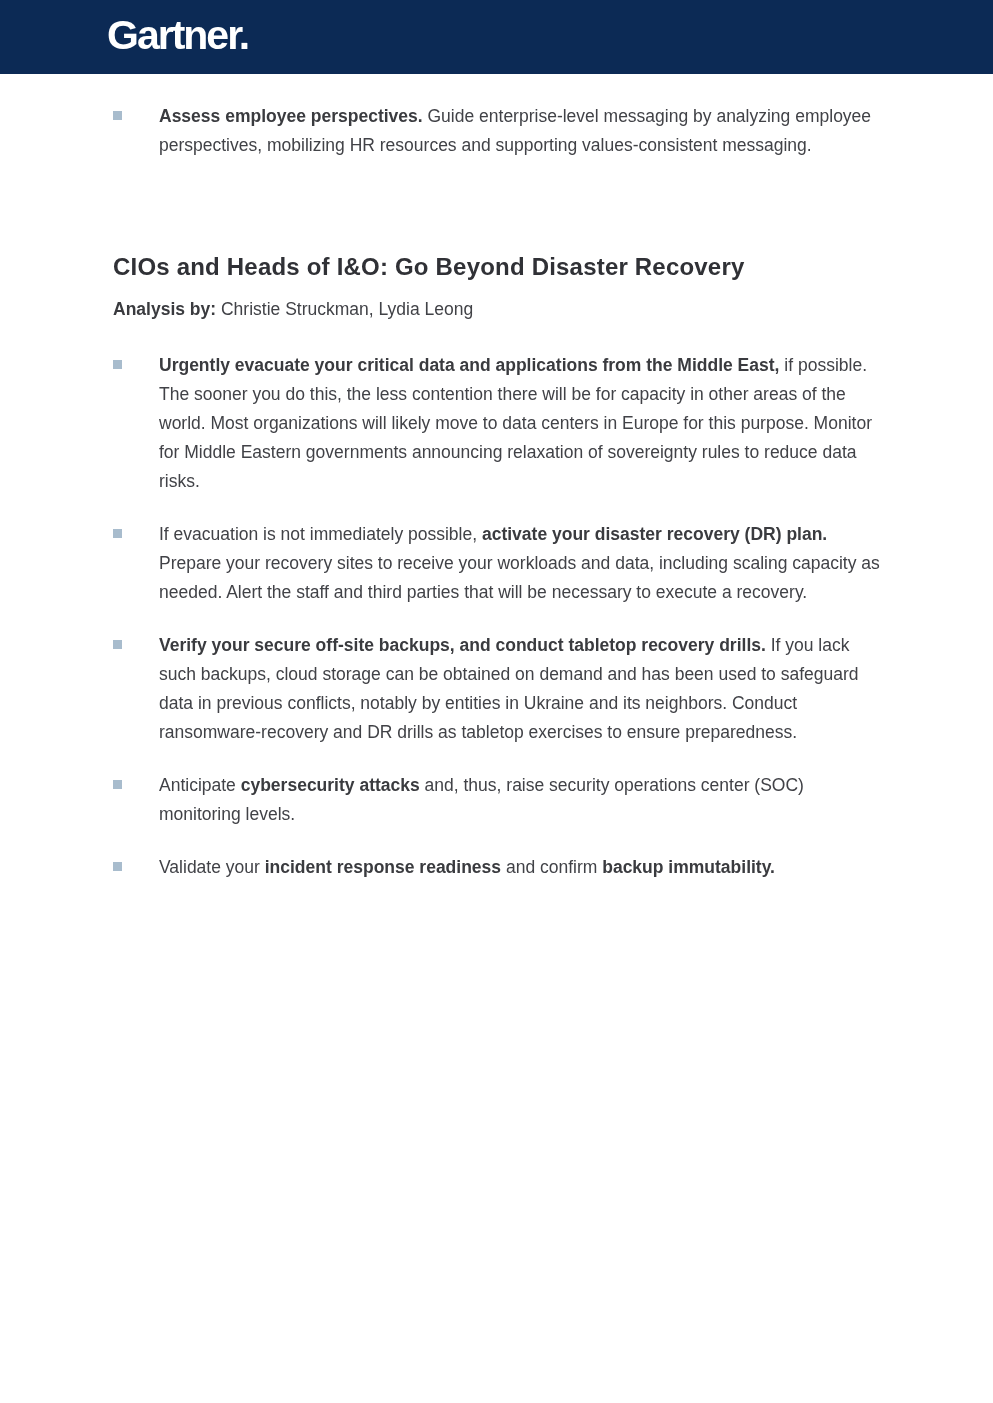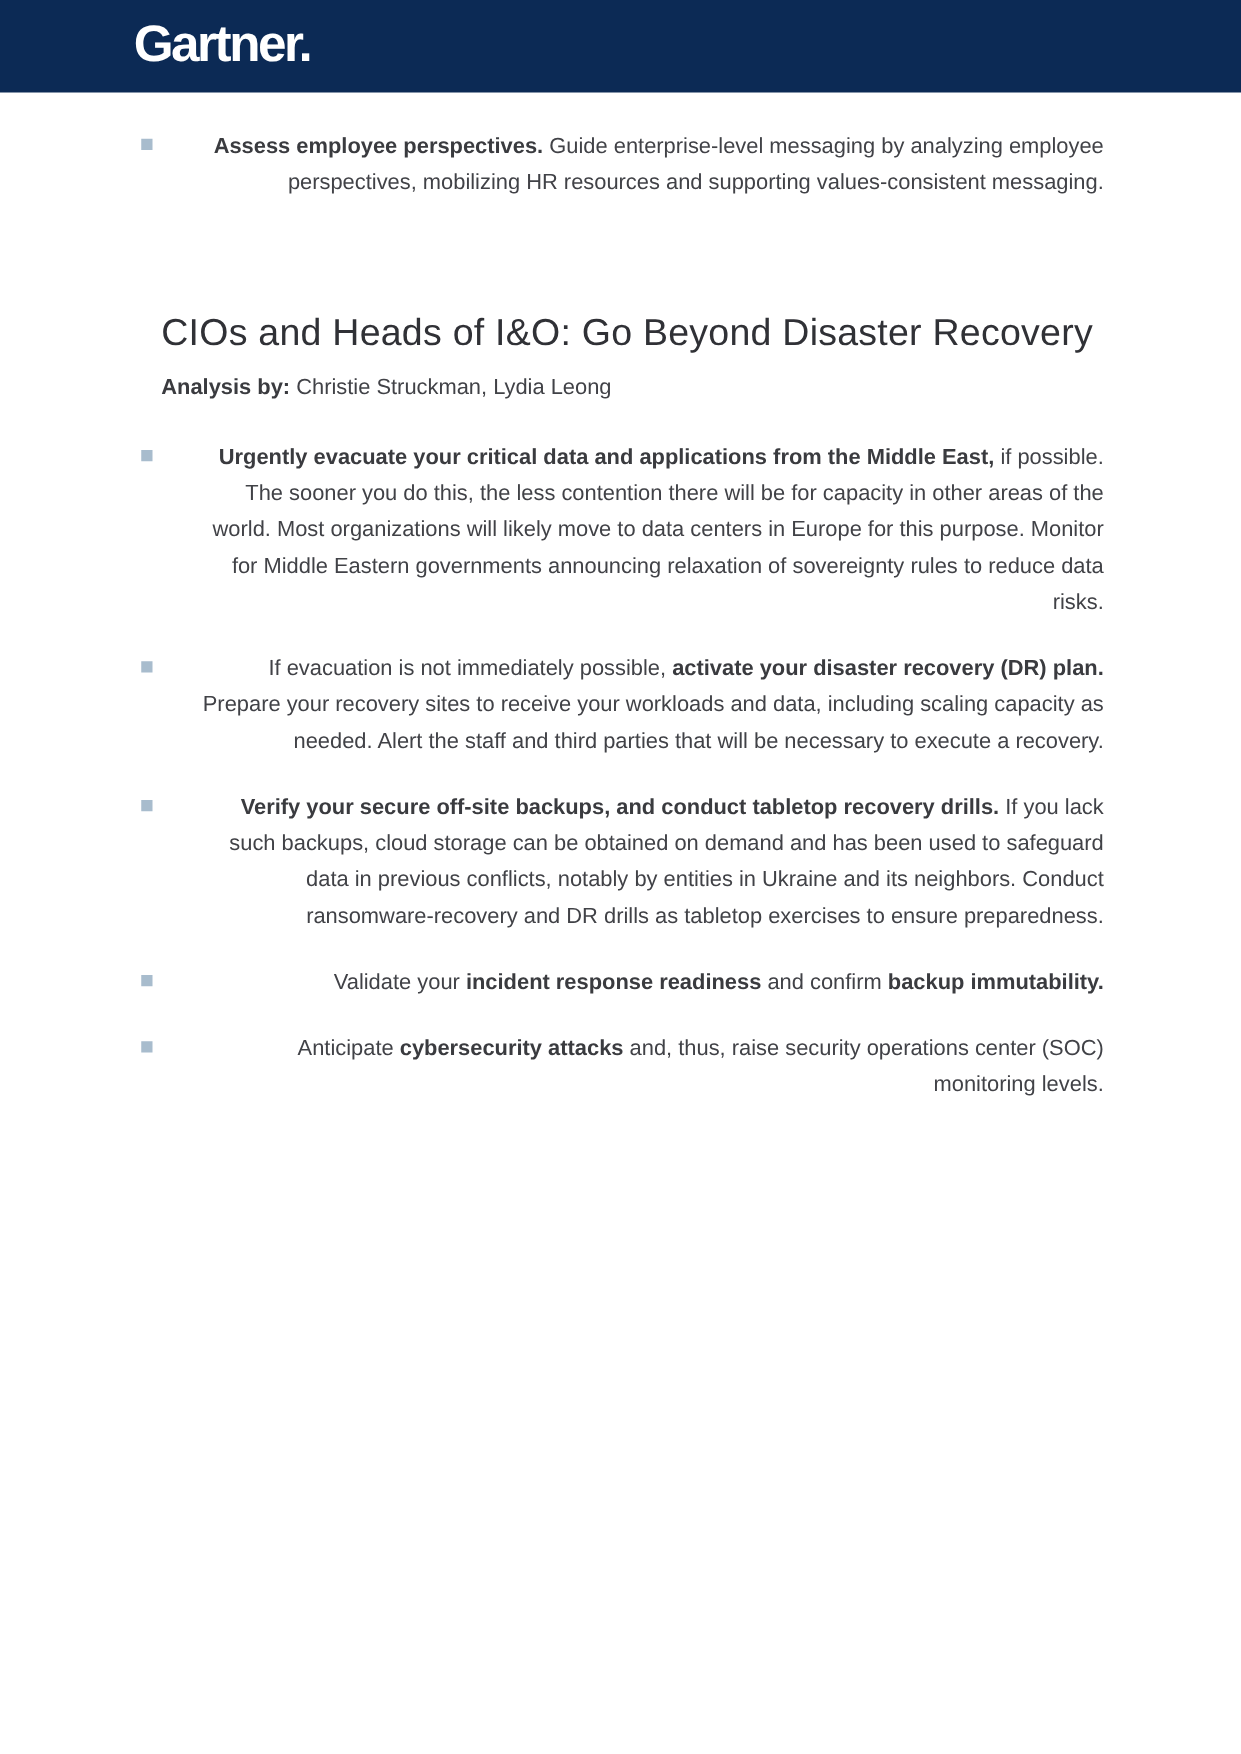--- a/index.html
+++ b/index.html
@@ -37,41 +37,41 @@
     letter-spacing: -2px;
     line-height: 1;
     transform: translateY(-2px);
   }
   .content {
     padding: 28px 110px 0 113px;
     font-size: 17.5px;
     line-height: 29px;
   }
   .content > *:first-child { margin-top: 0 !important; }
-  .content p { margin: 16px; }
+  .content p { margin: 0; }
   .doc-heading {
-    font-size: 30px;
-    font-weight: 400;
+    font-size: 24px;
+    font-weight: 700;
     color: var(--heading_text);
     line-height: 30px;
-    margin: 92px 0 0 16px;
+    margin: 92px 0 0 0;
     letter-spacing: 0.2px;
   }
   .byline   { margin-top: 13px !important; }
   .para     { margin-top: 28px !important; }
   .para.after-list { margin-top: 34px !important; }
   .bullet-item { display: flex; margin-top: 27px; }
   .bullet-item + .bullet-item { margin-top: 24px; }
   .bullet-marker { flex: 0 0 46px; padding-top: 9px; }
   .bullet-marker .sq {
     display: block;
     width: 9px; height: 9px;
     background: var(--bullet_square);
   }
-  .bullet-text { flex: 1 1 auto; text-align: right; }
+  .bullet-text { flex: 1 1 auto; }
   .run.bold { font-weight: 700; color: var(--bold_text); }
   .footer {
     position: absolute;
     left: 93px;
     top: 1288px;
     width: 810px;
   }
   .footer-text {
     font-size: 15px;
     color: var(--footer_text);
@@ -117,23 +117,23 @@
       <div class="bullet-item">
         <div class="bullet-marker">
           <span class="sq"></span>
         </div>
         <div class="bullet-text"><span class="run bold">Verify your secure off-site backups, and conduct tabletop recovery drills.</span><span class="run"> If you lack such backups, cloud storage can be obtained on demand and has been used to safeguard data in previous conflicts, notably by entities in Ukraine and its neighbors. Conduct ransomware-recovery and DR drills as tabletop exercises to ensure preparedness.</span></div>
       </div>
       <div class="bullet-item">
         <div class="bullet-marker">
           <span class="sq"></span>
         </div>
-        <div class="bullet-text"><span class="run">Validate your </span><span class="run bold">incident response readiness</span><span class="run"> and confirm </span><span class="run bold">backup immutability.</span></div>
+        <div class="bullet-text"><span class="run">Anticipate </span><span class="run bold">cybersecurity attacks</span><span class="run"> and, thus, raise security operations center (SOC) monitoring levels.</span></div>
       </div>
       <div class="bullet-item">
         <div class="bullet-marker">
           <span class="sq"></span>
         </div>
-        <div class="bullet-text"><span class="run">Anticipate </span><span class="run bold">cybersecurity attacks</span><span class="run"> and, thus, raise security operations center (SOC) monitoring levels.</span></div>
+        <div class="bullet-text"><span class="run">Validate your </span><span class="run bold">incident response readiness</span><span class="run"> and confirm </span><span class="run bold">backup immutability.</span></div>
       </div>
     </main>
 
 </div>
 
 </body></html>

